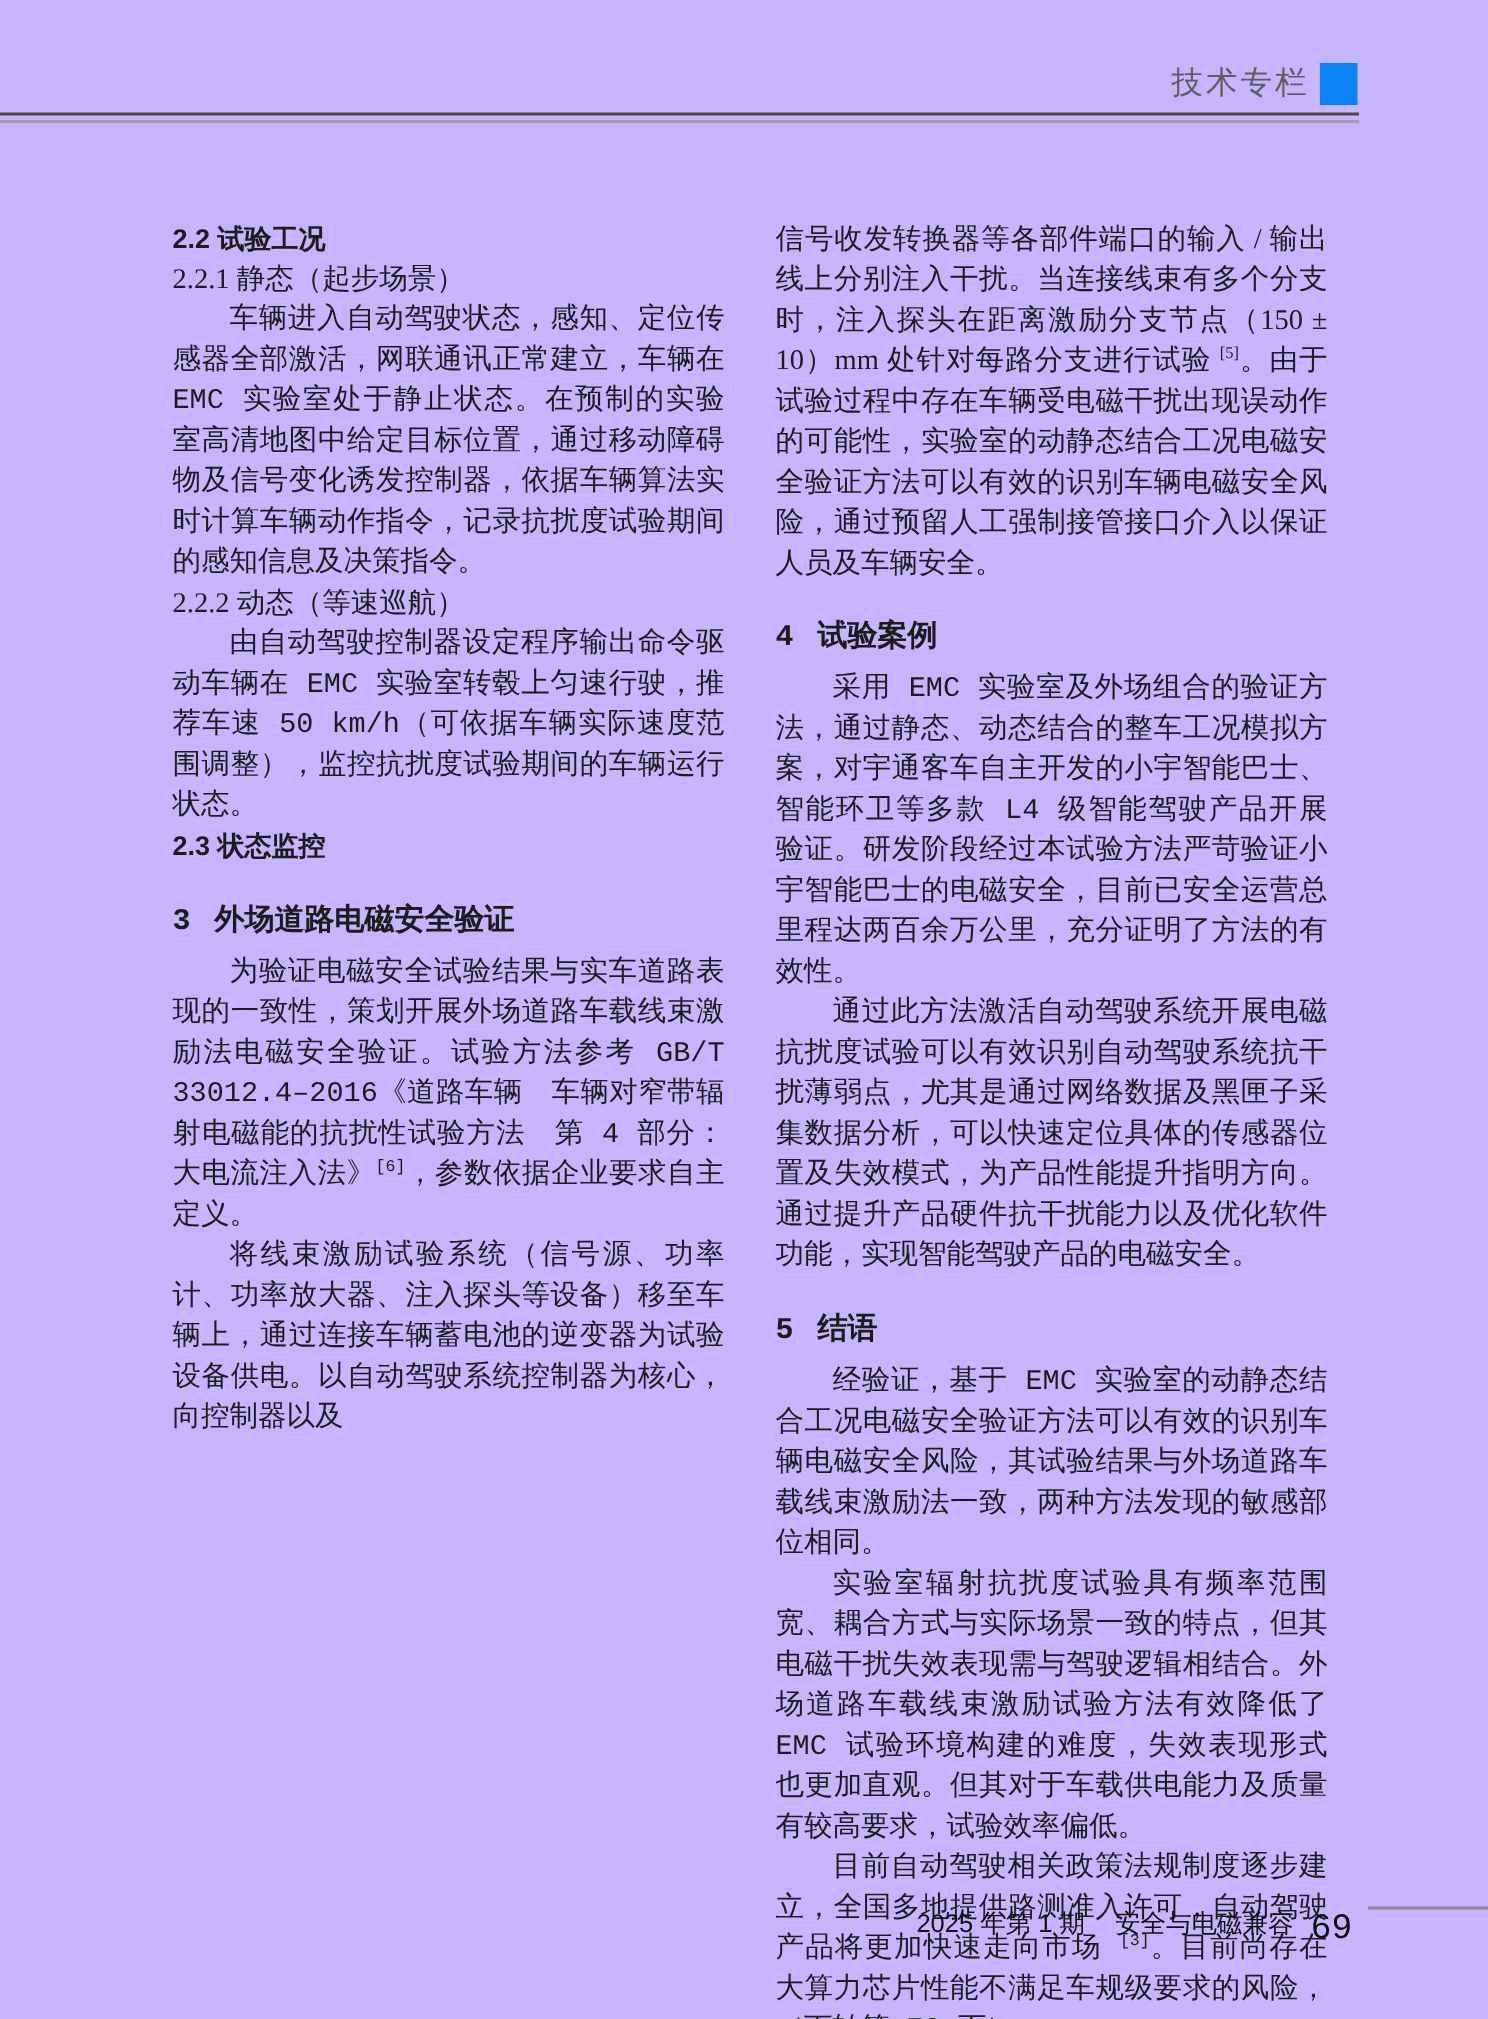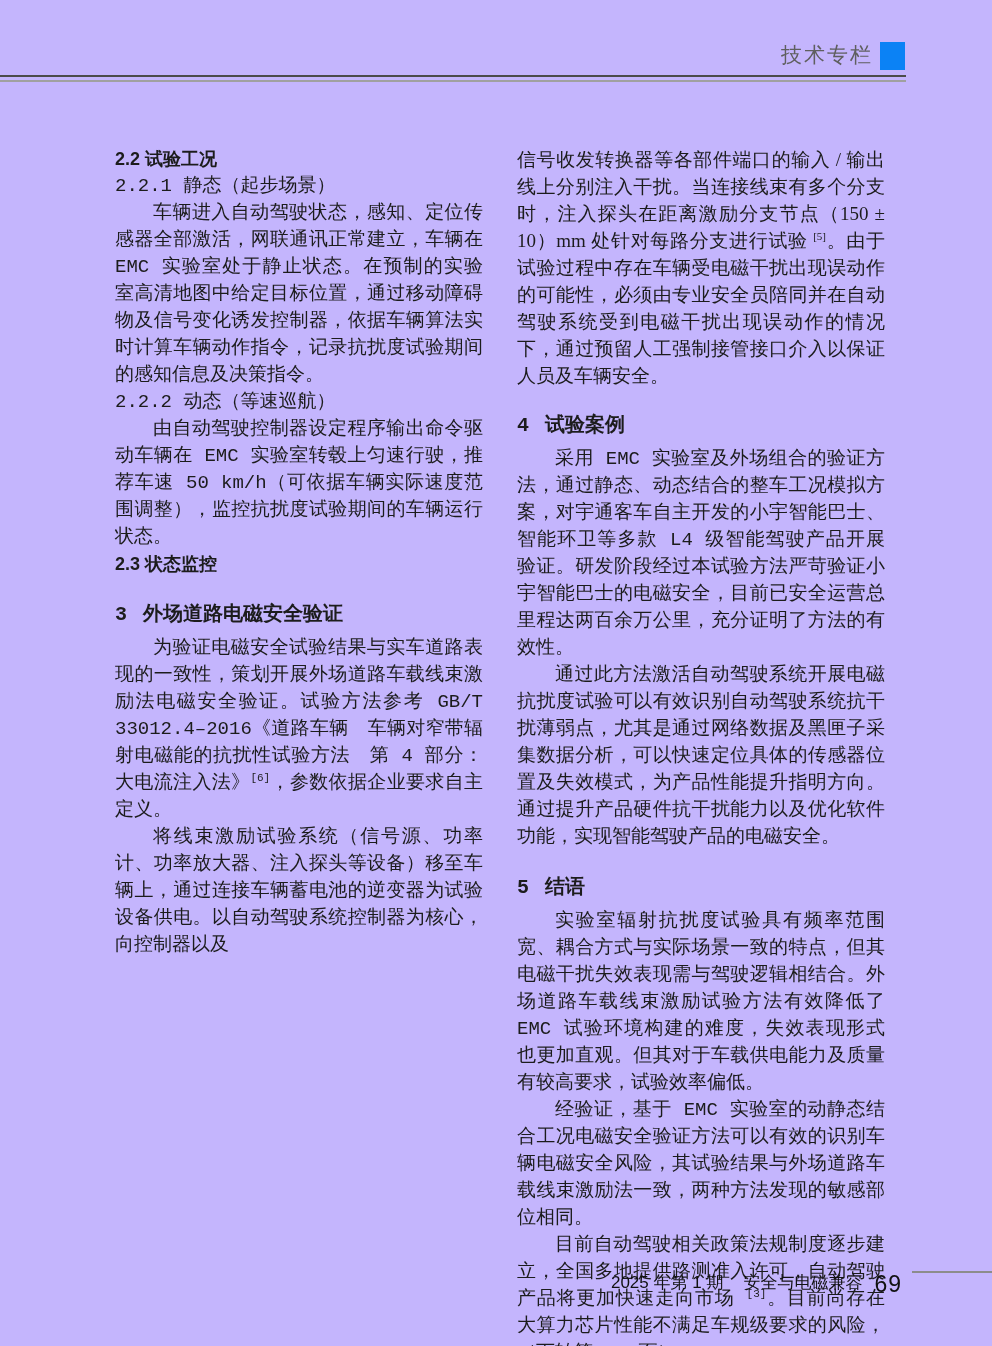--- a/index.html
+++ b/index.html
@@ -61,21 +61,21 @@
     text-align: justify;
     text-justify: inter-ideograph;
   }
   .indent { text-indent: 2em; font-family: Liberation Mono, monospace; }
 
   .h-sub {
     margin: 0;
     font-size: 19px;
     line-height: 27px;
     font-weight: normal;
-    font-family: Liberation Mono, monospace;
+    font-family: Liberation Serif, serif;
   }
   .h-bold {
     margin: 0;
     font-size: 18px;
     line-height: 27px;
     font-weight: bold;
     font-family: "Liberation Sans", "DejaVu Sans", sans-serif;
   }
   .h-sec {
     margin: 23px 0 6px 0;
@@ -128,27 +128,27 @@
       <p class="body-p indent">车辆进入自动驾驶状态，感知、定位传感器全部激活，网联通讯正常建立，车辆在 EMC 实验室处于静止状态。在预制的实验室高清地图中给定目标位置，通过移动障碍物及信号变化诱发控制器，依据车辆算法实时计算车辆动作指令，记录抗扰度试验期间的感知信息及决策指令。</p>
       <h3 class="h-sub">2.2.2 动态（等速巡航）</h3>
       <p class="body-p indent">由自动驾驶控制器设定程序输出命令驱动车辆在 EMC 实验室转毂上匀速行驶，推荐车速 50 km/h（可依据车辆实际速度范围调整），监控抗扰度试验期间的车辆运行状态。</p>
       <h2 class="h-bold">2.3 状态监控</h2>
       <h2 class="h-sec"><span class="sec-num">3</span><span>外场道路电磁安全验证</span></h2>
       <p class="body-p indent"><span>为验证电磁安全试验结果与实车道路表现的一致性，策划开展外场道路车载线束激励法电磁安全验证。试验方法参考 GB/T 33012.4–2016《道路车辆　车辆对窄带辐射电磁能的抗扰性试验方法　第 4 部分：大电流注入法》</span><sup class="ref">[6]</sup><span>，参数依据企业要求自主定义。</span></p>
       <p class="body-p indent">将线束激励试验系统（信号源、功率计、功率放大器、注入探头等设备）移至车辆上，通过连接车辆蓄电池的逆变器为试验设备供电。以自动驾驶系统控制器为核心，向控制器以及</p>
     </section>
 
     <section class="col">
-      <p class="body-p"><span>信号收发转换器等各部件端口的输入 / 输出线上分别注入干扰。当连接线束有多个分支时，注入探头在距离激励分支节点（150 ± 10）mm 处针对每路分支进行试验 </span><sup class="ref">[5]</sup><span>。由于试验过程中存在车辆受电磁干扰出现误动作的可能性，必须由专业安全员陪同并在自动驾驶系统受到电磁干扰出现误动作的情况下，通过预留人工强制接管接口介入以保证人员及车辆安全。</span></p>
+      <p class="body-p"><span>信号收发转换器等各部件端口的输入 / 输出线上分别注入干扰。当连接线束有多个分支时，注入探头在距离激励分支节点（150 ± 10）mm 处针对每路分支进行试验 </span><sup class="ref">[5]</sup><span>。由于试验过程中存在车辆受电磁干扰出现误动作的可能性，实验室的动静态结合工况电磁安全验证方法可以有效的识别车辆电磁安全风险，通过预留人工强制接管接口介入以保证人员及车辆安全。</span></p>
       <h2 class="h-sec"><span class="sec-num">4</span><span>试验案例</span></h2>
       <p class="body-p indent">采用 EMC 实验室及外场组合的验证方法，通过静态、动态结合的整车工况模拟方案，对宇通客车自主开发的小宇智能巴士、智能环卫等多款 L4 级智能驾驶产品开展验证。研发阶段经过本试验方法严苛验证小宇智能巴士的电磁安全，目前已安全运营总里程达两百余万公里，充分证明了方法的有效性。</p>
       <p class="body-p indent">通过此方法激活自动驾驶系统开展电磁抗扰度试验可以有效识别自动驾驶系统抗干扰薄弱点，尤其是通过网络数据及黑匣子采集数据分析，可以快速定位具体的传感器位置及失效模式，为产品性能提升指明方向。通过提升产品硬件抗干扰能力以及优化软件功能，实现智能驾驶产品的电磁安全。</p>
       <h2 class="h-sec"><span class="sec-num">5</span><span>结语</span></h2>
+      <p class="body-p indent">经验证，基于 EMC 实验室的动静态结合工况电磁安全验证方法可以有效的识别车辆电磁安全风险，其试验结果与外场道路车载线束激励法一致，两种方法发现的敏感部位相同。</p>
       <p class="body-p indent">实验室辐射抗扰度试验具有频率范围宽、耦合方式与实际场景一致的特点，但其电磁干扰失效表现需与驾驶逻辑相结合。外场道路车载线束激励试验方法有效降低了 EMC 试验环境构建的难度，失效表现形式也更加直观。但其对于车载供电能力及质量有较高要求，试验效率偏低。</p>
-      <p class="body-p indent">经验证，基于 EMC 实验室的动静态结合工况电磁安全验证方法可以有效的识别车辆电磁安全风险，其试验结果与外场道路车载线束激励法一致，两种方法发现的敏感部位相同。</p>
       <p class="body-p indent"><span>目前自动驾驶相关政策法规制度逐步建立，全国多地提供路测准入许可，自动驾驶产品将更加快速走向市场 </span><sup class="ref">[3]</sup><span>。目前尚存在大算力芯片性能不满足车规级要求的风险，（下转第 73 页）</span></p>
     </section>
 
   </main>
 
   <div class="footer">
     <span class="issue">2025 年第 1 期</span>
     <span class="journal">安全与电磁兼容</span>
     <span class="pagenum">69</span>
     <span class="footer-rule"></span>

